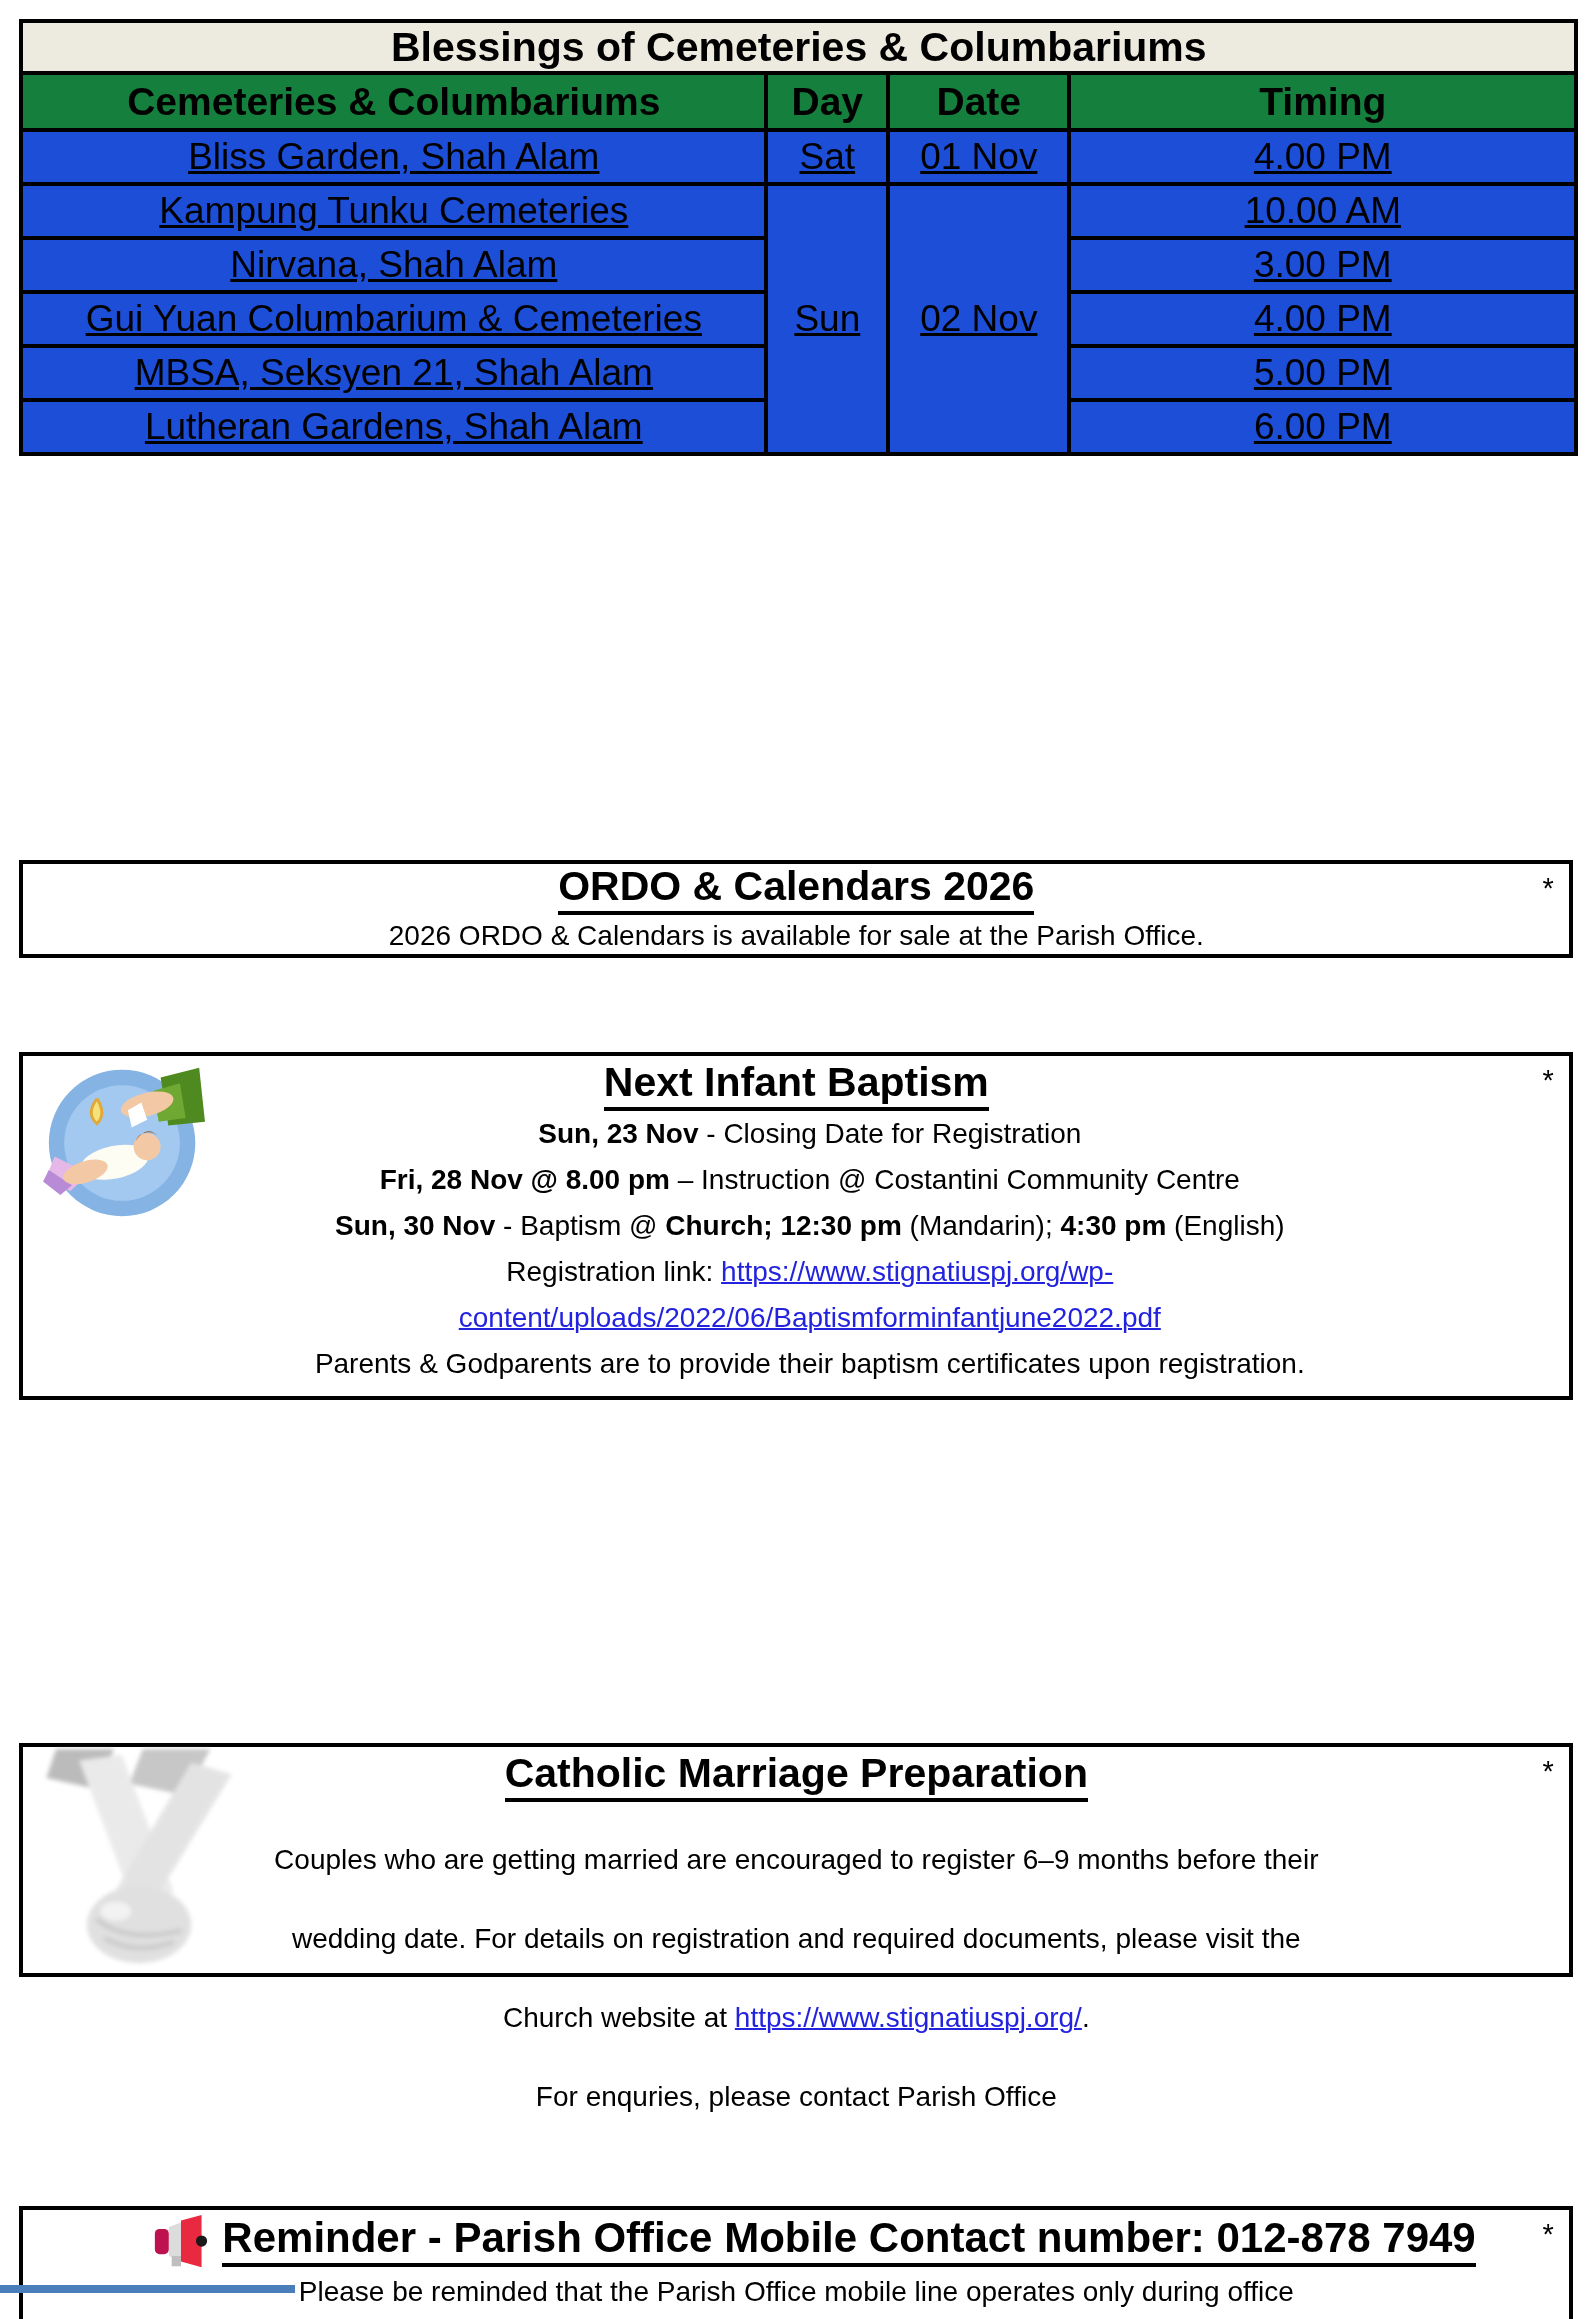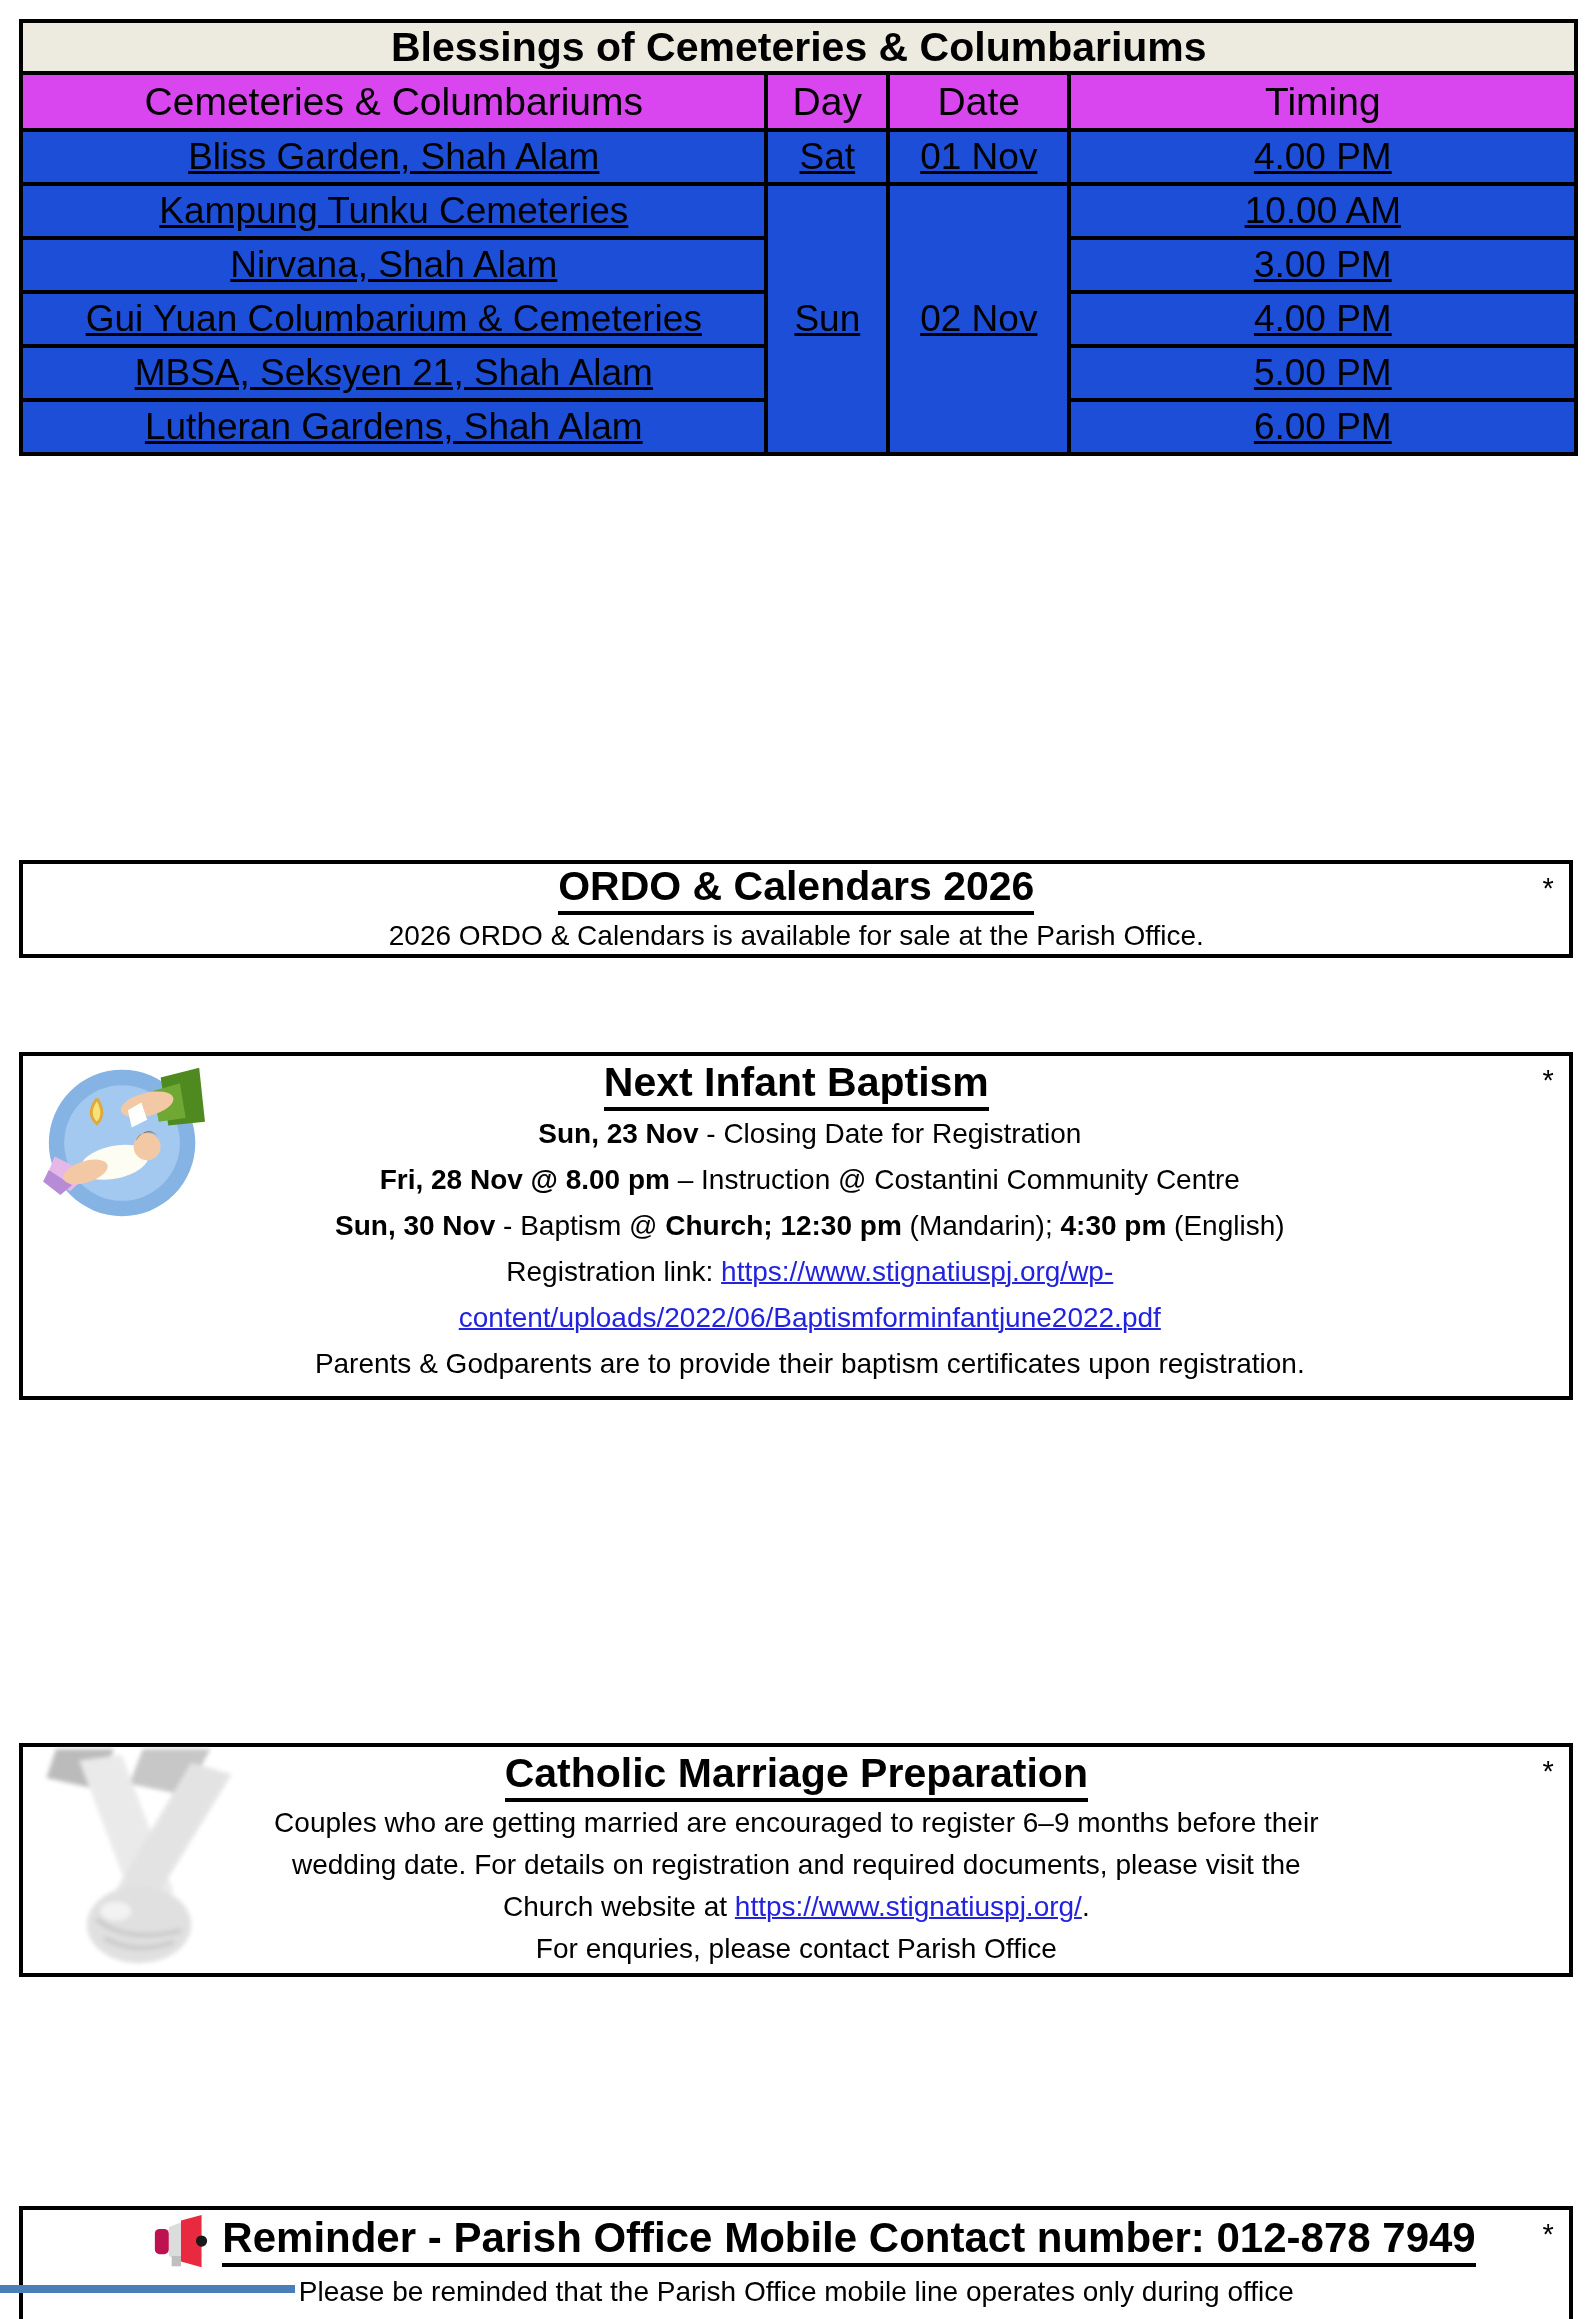--- a/index.html
+++ b/index.html
@@ -13,32 +13,32 @@
   }
   .s1{top:19.3px;height:423px;border:none;}
   .s2{top:437px;height:98px;}
   .s3{top:531px;height:348px;}
   .s4{top:874px;height:234px;}
   .s5{top:1103px;height:329px;}
 
   table{border-collapse:collapse;width:100%;height:100%;table-layout:fixed;}
   th,td{border:4.8px solid #000;padding:0;vertical-align:middle;text-align:center;}
   .tbl-title-row th{background:#EDEBE0;height:48px;font-size:41px;font-weight:bold;position:relative;}
-  .tbl-head-row th{background:#d946ef;height:53px;font-size:39px;font-weight:normal;}
+  .tbl-head-row th{background:#15803d;height:53px;font-size:39px;font-weight:bold;}
   td{font-size:37px;height:50px;background:#1d4ed8;text-decoration:underline;}
 
   .sec-title{
     display:inline-block;font-size:41px;font-weight:bold;line-height:44px;
     border-bottom:4.8px solid #000;padding-bottom:2.9px;margin-top:3.9px;
   }
   .title-row{display:flex;align-items:center;justify-content:center;gap:13.5px;margin-top:3.9px;padding-left:36px;}
   .title-row .sec-title{margin-top:0;}
   .line{font-size:28px;}
   .s3 .line{line-height:46px;padding-left:27px;}
-  .s4 .line{line-height:42px;}
+  .s4 .line{line-height:42px;margin-top:37px;}
   .s5 .line{line-height:43px;}
   .s2 .line{line-height:41px;}
   .b{font-weight:bold;}
   a.lnk{color:#2323DF;text-decoration:underline;text-decoration-thickness:1.9px;cursor:pointer;}
   .ast{position:absolute;top:7.7px;right:15.4px;font-size:29px;font-weight:normal;}
   .s1 .ast{top:15.4px;}
   .rel{position:relative;}
   .content{position:relative;z-index:2;}
   .wm{position:absolute;z-index:1;}
   #bottom-blue-bar{position:absolute;left:0;top:2285px;width:295px;height:7.7px;background:#4A7EBB;z-index:5;}

